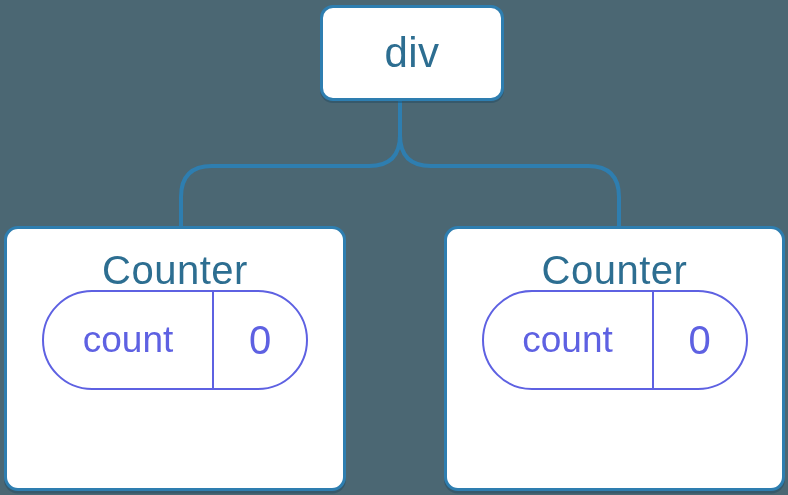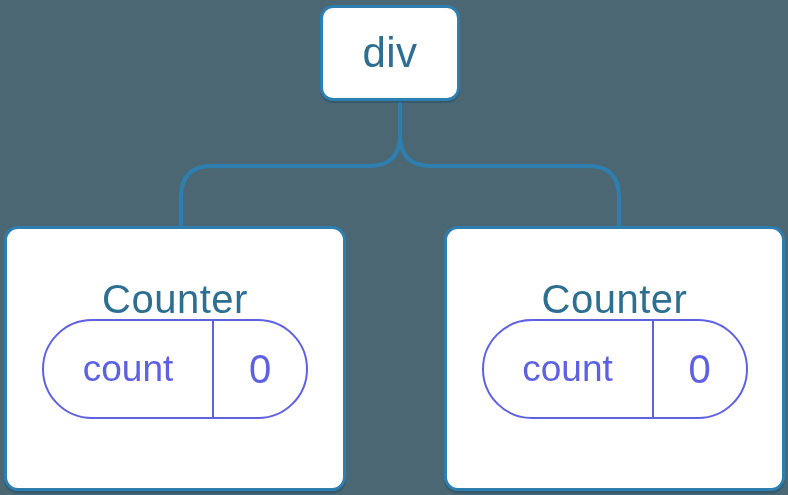--- a/index.html
+++ b/index.html
@@ -10,41 +10,41 @@
   .stage {
     position: relative; width: 788px; height: 495px;
     background: var(--bg, #4B6773);
   }
   .connector { position: absolute; left: 0; top: 0; width: 788px; height: 495px; }
   .connector path {
     fill: none; stroke: var(--line, #2E7EB0);
     stroke-width: 4; stroke-linecap: round;
   }
   .root-node {
-    position: absolute; left: 320px; top: 5px; width: 140px; height: 96px;
+    position: absolute; left: 320px; top: 5px; width: 184px; height: 96px;
     box-sizing: border-box; background: #ffffff;
     border: 3px solid var(--line, #2E7EB0); border-radius: 13px;
     box-shadow: 0 2px 0 rgba(16, 62, 92, 0.35);
     display: flex; align-items: center; justify-content: center;
   }
   .root-label {
     font-size: 42px; font-weight: 500; color: var(--textBlue, #2D6E91);
     letter-spacing: 0.5px;
   }
   .card {
     position: absolute; top: 226px; height: 265px; width: 342px;
     box-sizing: border-box; background: #ffffff;
     border: 3px solid var(--line, #2E7EB0); border-radius: 14px;
     box-shadow: 0 2.5px 0 rgba(16, 62, 92, 0.35);
     display: flex; flex-direction: column; align-items: center;
   }
   .card-left { left: 4px; }
   .card-right { left: 444px; width: 341px; }
   .card-title {
-    margin-top: 50px; font-size: 40px; font-weight: 500;
+    margin-top: 21px; font-size: 40px; font-weight: 500;
     color: var(--textBlue, #2D6E91); line-height: 1; letter-spacing: 0.5px;
   }
   .state-pill {
     width: 266px; height: 100px; box-sizing: border-box;
     border: 2.5px solid var(--purple, #5E61E2); border-radius: 60px;
     display: flex; align-items: stretch; color: var(--purple, #5E61E2);
     background: #ffffff;
   }
   .pill-key {
     flex: 1; display: flex; align-items: center; justify-content: center;

